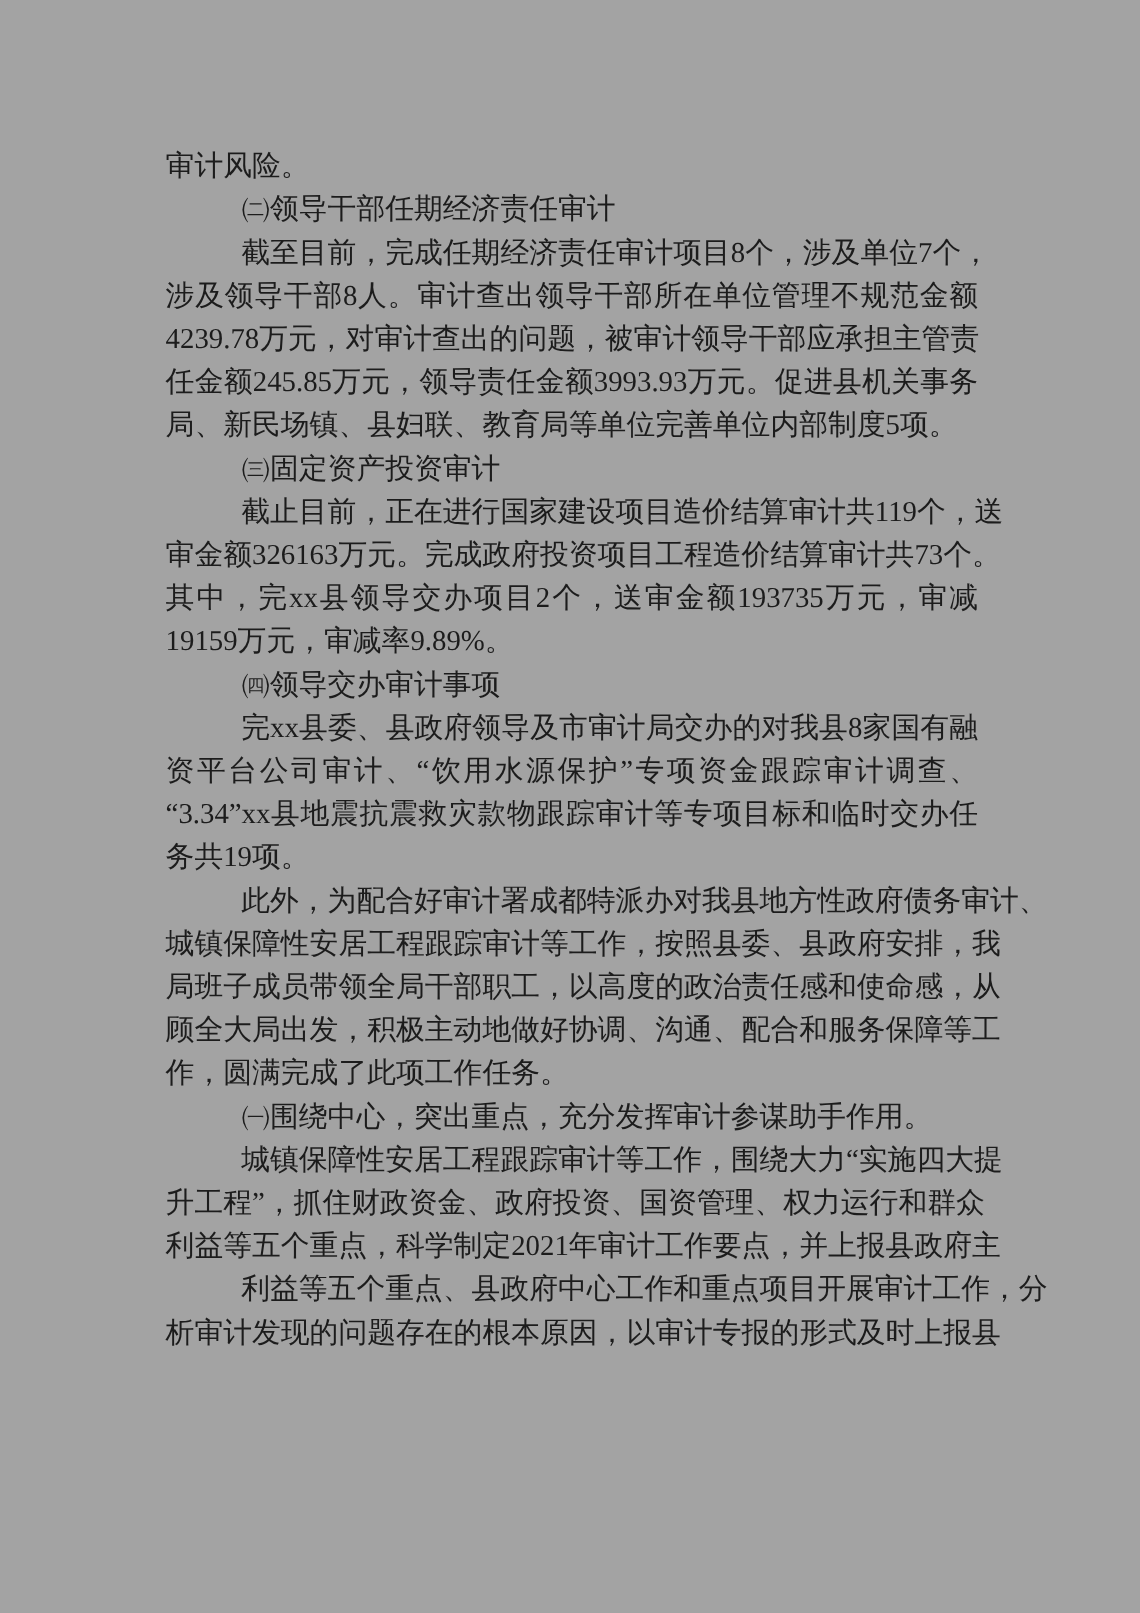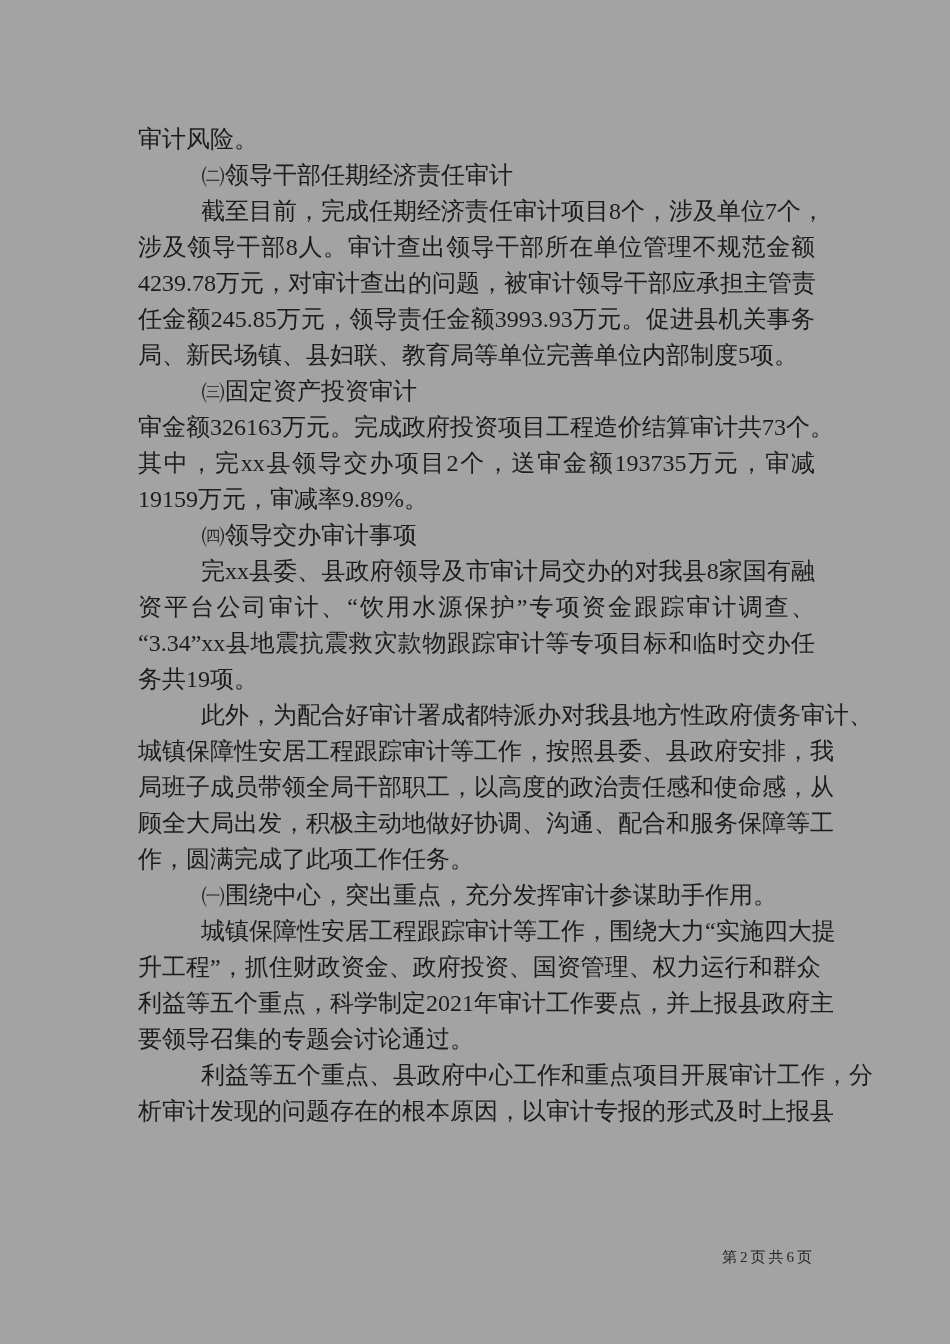--- a/index.html
+++ b/index.html
@@ -60,37 +60,34 @@
 <div class="page">
   <div class="content">
       <div class="line">审计风险。</div>
       <div class="line indent">㈡领导干部任期经济责任审计</div>
       <div class="line indent fill">截至目前，完成任期经济责任审计项目8个，涉及单位7个，</div>
       <div class="line fill">涉及领导干部8人。审计查出领导干部所在单位管理不规范金额</div>
       <div class="line fill">4239.78万元，对审计查出的问题，被审计领导干部应承担主管责</div>
       <div class="line fill">任金额245.85万元，领导责任金额3993.93万元。促进县机关事务</div>
       <div class="line">局、新民场镇、县妇联、教育局等单位完善单位内部制度5项。</div>
       <div class="line indent">㈢固定资产投资审计</div>
+      <div class="line indent fill">截止目前，正在进行国家建设项目造价结算审计共119个，送</div>
       <div class="line fill">审金额326163万元。完成政府投资项目工程造价结算审计共73个。</div>
       <div class="line fill">其中，完xx县领导交办项目2个，送审金额193735万元，审减</div>
       <div class="line">19159万元，审减率9.89%。</div>
       <div class="line indent">㈣领导交办审计事项</div>
       <div class="line indent fill">完xx县委、县政府领导及市审计局交办的对我县8家国有融</div>
       <div class="line fill">资平台公司审计、“饮用水源保护”专项资金跟踪审计调查、</div>
       <div class="line fill">“3.34”xx县地震抗震救灾款物跟踪审计等专项目标和临时交办任</div>
       <div class="line">务共19项。</div>
       <div class="line indent fill">此外，为配合好审计署成都特派办对我县地方性政府债务审计、</div>
       <div class="line fill">城镇保障性安居工程跟踪审计等工作，按照县委、县政府安排，我</div>
       <div class="line fill">局班子成员带领全局干部职工，以高度的政治责任感和使命感，从</div>
       <div class="line fill">顾全大局出发，积极主动地做好协调、沟通、配合和服务保障等工</div>
       <div class="line">作，圆满完成了此项工作任务。</div>
       <div class="line indent">㈠围绕中心，突出重点，充分发挥审计参谋助手作用。</div>
       <div class="line indent fill">城镇保障性安居工程跟踪审计等工作，围绕大力“实施四大提</div>
       <div class="line fill">升工程”，抓住财政资金、政府投资、国资管理、权力运行和群众</div>
       <div class="line fill">利益等五个重点，科学制定2021年审计工作要点，并上报县政府主</div>
-      <div class="line">要领导召集的专题会讨论通过。</div>
       <div class="line indent fill">利益等五个重点、县政府中心工作和重点项目开展审计工作，分</div>
       <div class="line fill">析审计发现的问题存在的根本原因，以审计专报的形式及时上报县</div>
     </div>
-  <div class="footer">
-    <span>第2页共6页</span>
-  </div>
 </div>
 
 </body></html>

